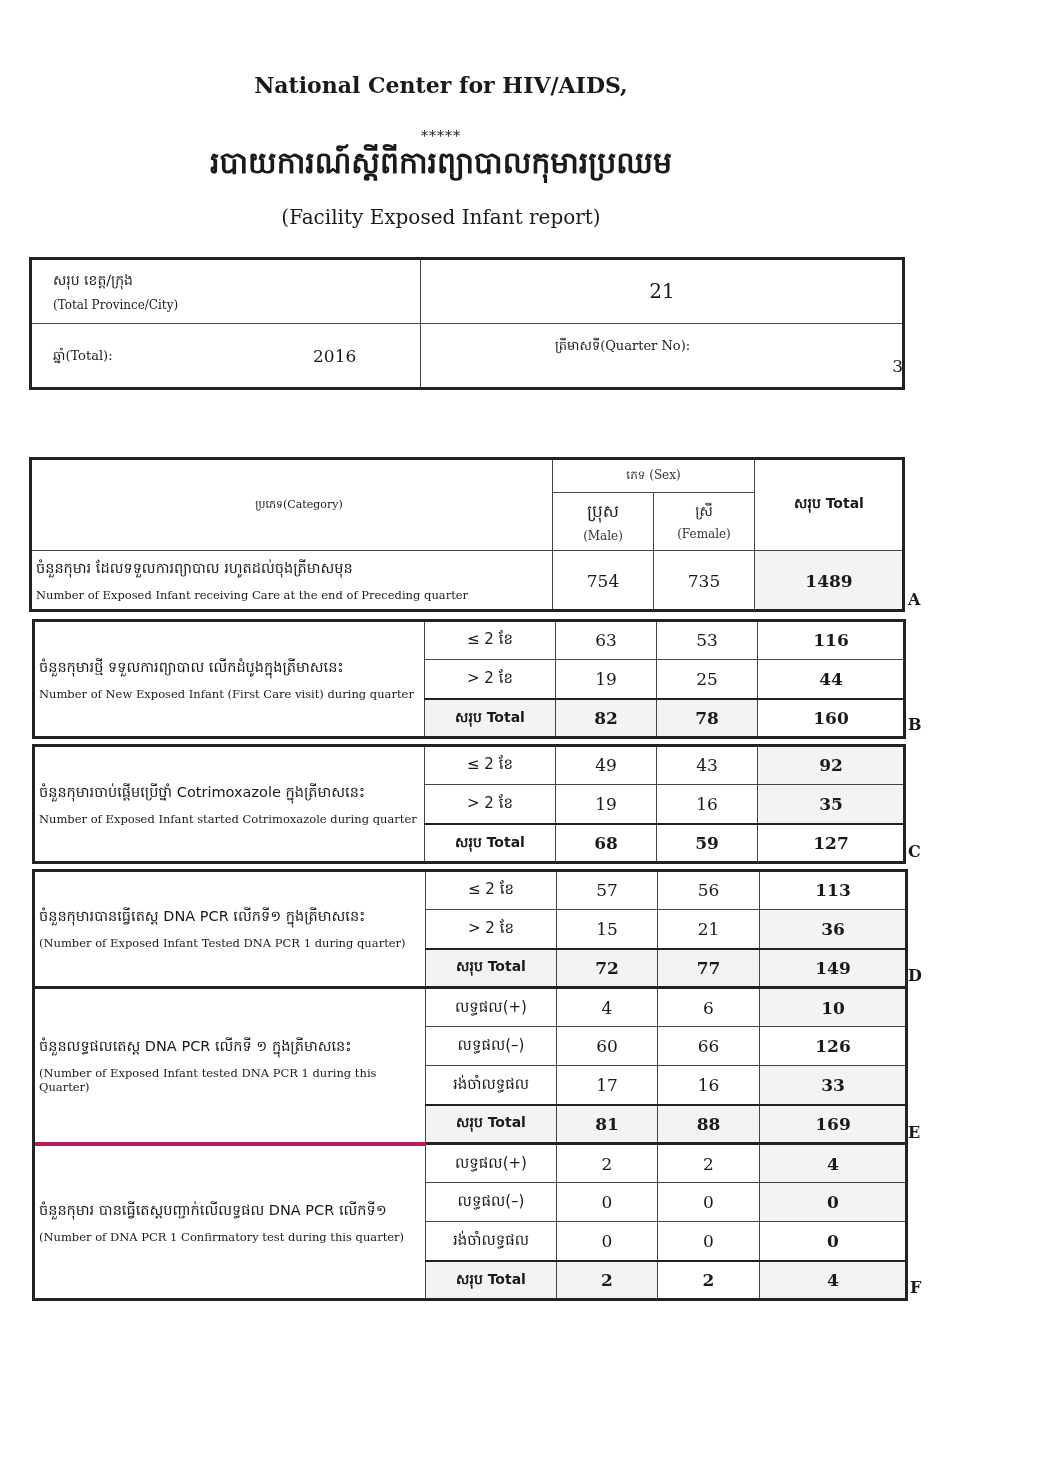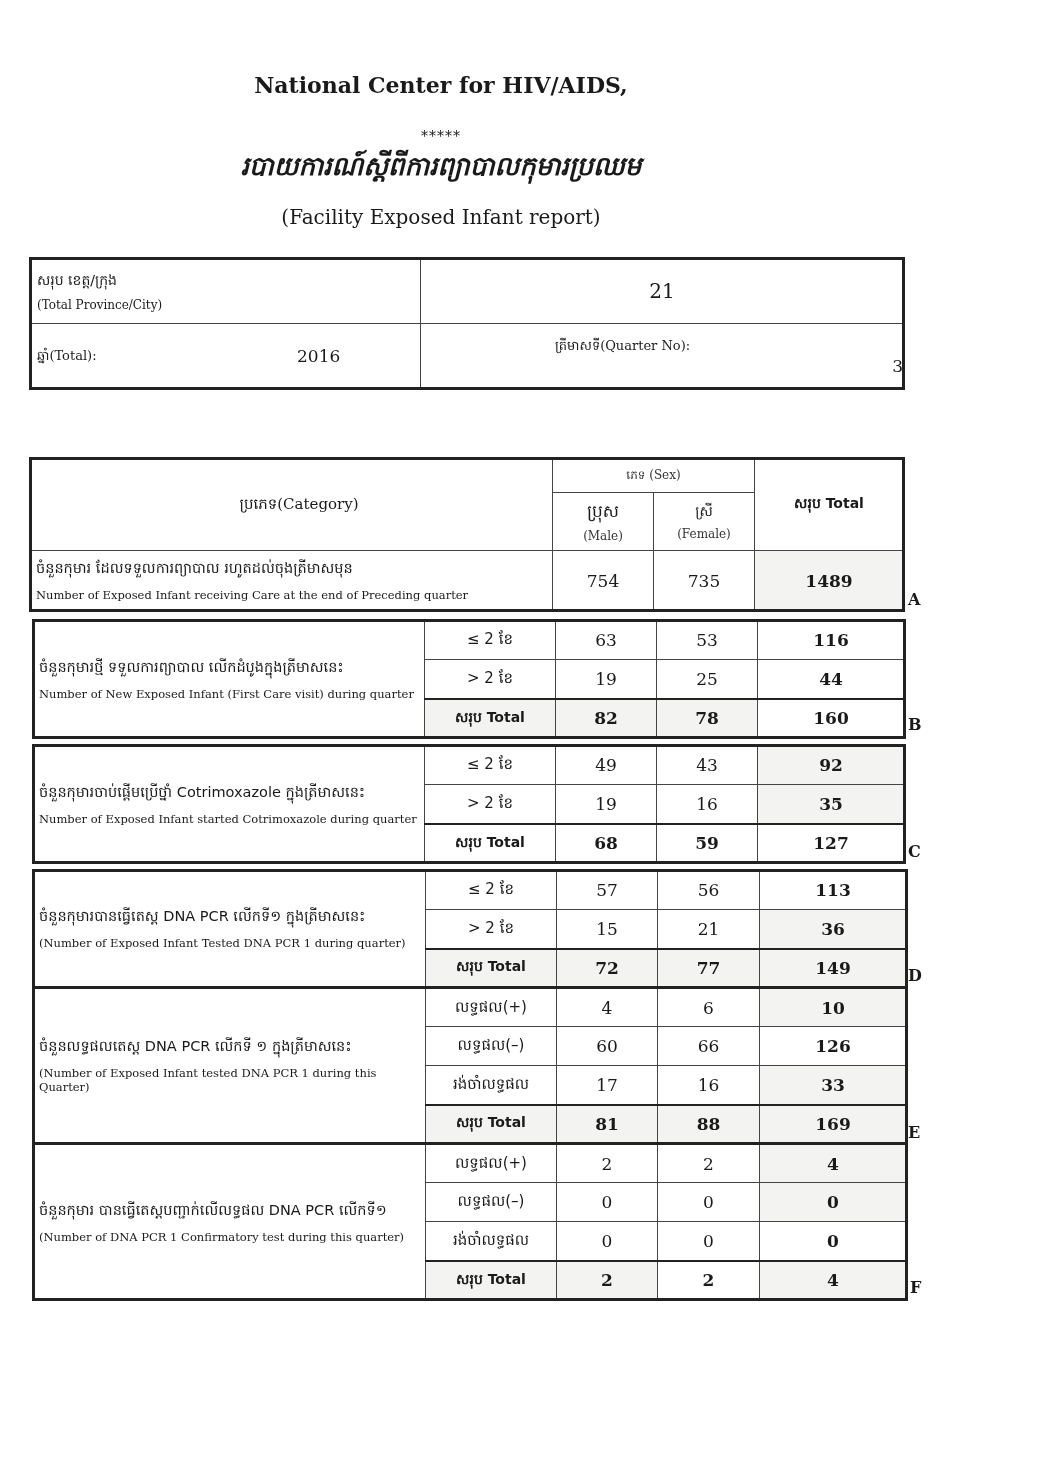--- a/index.html
+++ b/index.html
@@ -3,28 +3,28 @@
 <meta charset="utf-8">
 <style>
   html, body { margin: 0; padding: 0; background: #ffffff; }
   body {
     width: 1037px; height: 1479px; position: relative; overflow: hidden;
     font-family: "DejaVu Serif", "Liberation Serif", serif; color: #1a1a1a;
   }
   .hdr { position: absolute; left: 0; width: 882px; text-align: center; }
   .h1 { top: 70px; font-size: 22px; font-weight: bold; line-height: 30px; }
   .stars { top: 128px; font-size: 14px; letter-spacing: 1px; }
-  .kh-title { top: 150px; font-size: 26px; font-weight: bold; font-family: "DejaVu Sans", sans-serif; font-style: italic; }
+  .kh-title { top: 144px; font-size: 30px; font-weight: bold; font-family: "DejaVu Sans", sans-serif; }
   .subtitle { top: 205px; font-size: 20px; }
 
   table { border-collapse: collapse; position: absolute; table-layout: fixed; }
   td { border: 1px solid #444; padding: 0; vertical-align: middle; }
   .outer { outline: 3px solid #222; outline-offset: -2px; }
 
-  .info td.lbl { padding-left: 6px; font-size: 13px; }
+  .info td.lbl { padding-left: 22px; font-size: 13px; }
   .info .kh { font-family: "DejaVu Sans", sans-serif; font-size: 14px; display: block; margin-bottom: 6px; }
   .info .en { font-size: 12px; display: block; }
   .info td.val { text-align: center; font-size: 20px; }
   .big-num { font-size: 17px; }
 
   .c { text-align: center; }
   .num { text-align: center; font-size: 17px; }
   .bold { font-weight: bold; }
   .shade { background: #f3f3f1; }
   .cat { padding-left: 5px; }
@@ -78,21 +78,21 @@
 
 <table class="outer" style="left:30px; top:458px; width:873px;">
   <colgroup>
       <col style="width:522px">
       <col style="width:101px">
       <col style="width:101px">
       <col style="width:149px">
     </colgroup>
   <tbody>
       <tr style="height:34px">
-    <td rowspan="2" class="c" style="font-size:15px;padding-left:15px;">ប្រភេទ(Category)</td>
+    <td rowspan="2" class="c" style="font-size:11px;padding-left:15px;">ប្រភេទ(Category)</td>
     <td colspan="2" class="c small">ភេទ (Sex)</td>
     <td rowspan="2" class="c hdr-tot">សរុប Total</td>
   </tr>
   <tr style="height:58px">
     <td class="c">
       <div style="font-family:Liberation Sans, sans-serif; font-size:17px; margin-bottom:4px;">ប្រុស</div>
       <div class="small">(Male)</div>
     </td>
     <td class="c">
       <div style="font-family:'DejaVu Sans',sans-serif; font-size:14px; margin-bottom:4px;">ស្រី</div>
@@ -209,21 +209,21 @@
     <td class="num bold shade">36</td>
   </tr>
   <tr style="height:39px; border-top:2px solid #222; border-bottom:3px solid #222;">
     <td class="sub total shade">សរុប Total</td>
     <td class="num bold shade">72</td>
     <td class="num bold shade">77</td>
     <td class="num bold shade">149</td>
   </tr>
 
   <tr style="height:39px">
-    <td rowspan="4" class="cat" style="border-bottom:2px solid #be185d;">
+    <td rowspan="4" class="cat" style="border-bottom:4px solid #be185d;">
       <span class="kh">ចំនួនលទ្ធផលតេស្ត DNA PCR លើកទី ១ ក្នុងត្រីមាសនេះ</span>
       <span class="en bold" style="font-weight:normal;">(Number of Exposed Infant tested DNA PCR 1 during this Quarter)</span>
     </td>
     <td class="sub">លទ្ធផល(+)</td>
     <td class="num">4</td>
     <td class="num">6</td>
     <td class="num bold shade">10</td>
   </tr>
   <tr style="height:39px">
     <td class="sub">លទ្ធផល(–)</td>

